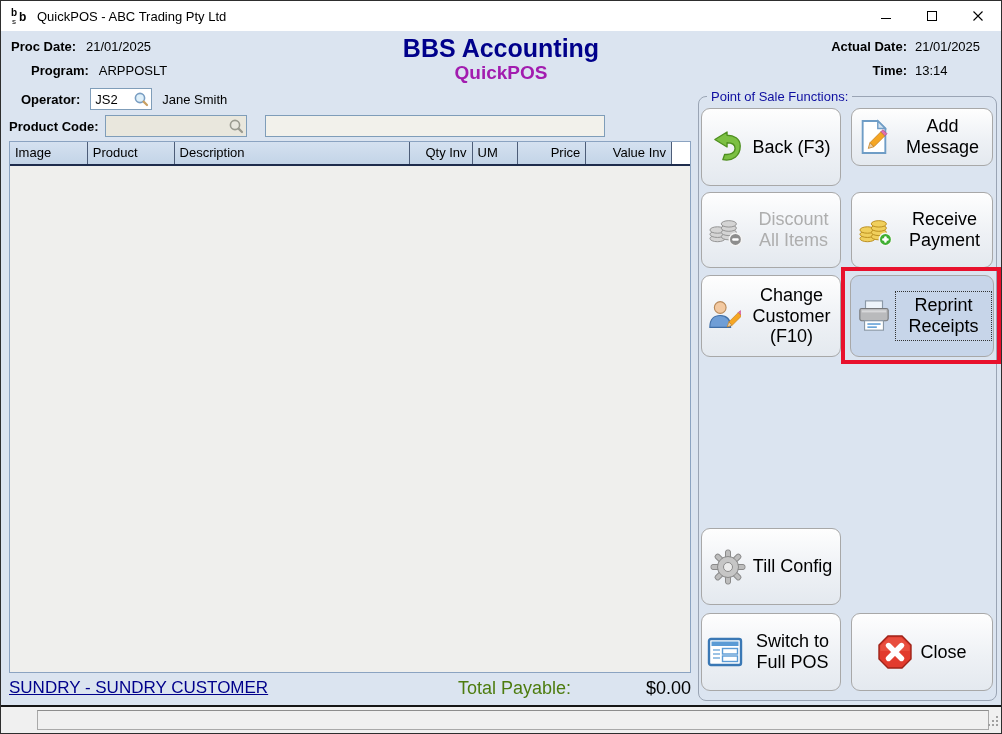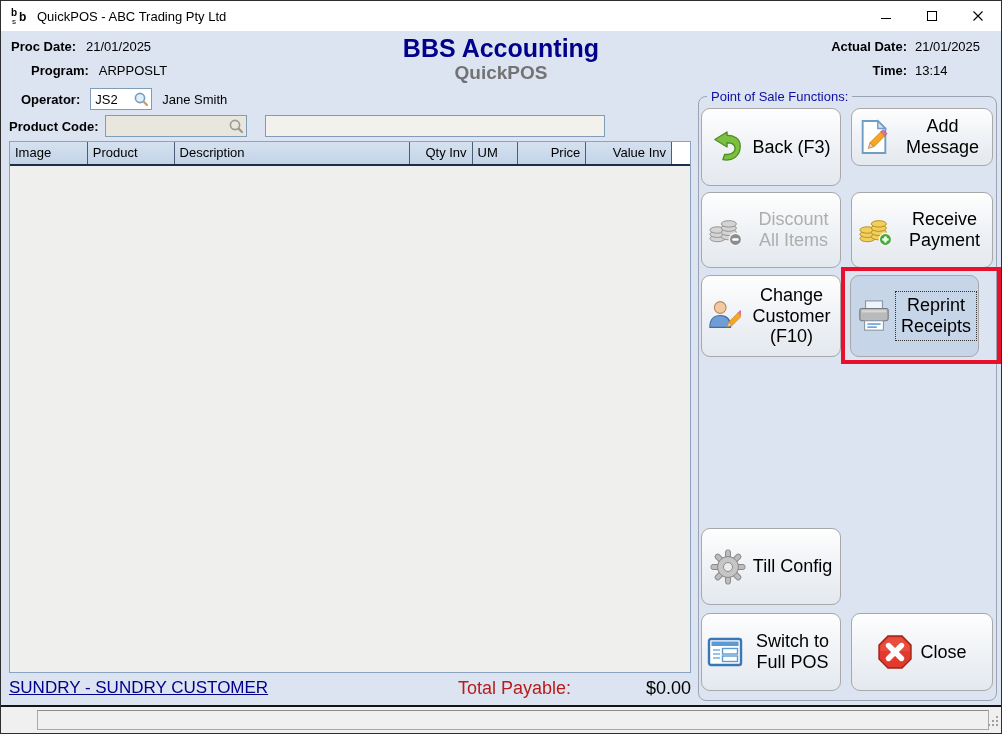--- a/index.html
+++ b/index.html
@@ -20,21 +20,21 @@
   
   .content {
     position:absolute; left:0; top:30px; width:1002px; height:676px;
     background:#dbe4f0; border-bottom:2px solid #121212;
   }
   .lbl { font-weight:bold; font-size:13px; color:#000; }
   .val { font-size:13px; color:#000; }
   .info-row { position:absolute; display:flex; gap:10px; align-items:center; }
   .brand { position:absolute; left:320px; top:4px; width:360px; text-align:center; }
   .brand-title { font-size:25px; font-weight:bold; color:#00008b; line-height:1.1; }
-  .brand-sub { font-size:19px; font-weight:bold; color:#737373; line-height:1.1; }
+  .brand-sub { font-size:19px; font-weight:bold; color:#a21caf; line-height:1.1; }
   .right-info { position:absolute; right:10px; top:8px; }
   .right-info .row { display:flex; justify-content:flex-end; margin-bottom:9px; }
   .right-info .lbl { text-align:right; }
   .right-info .val { width:78px; text-align:left; margin-left:8px; }
   
   .input-box {
     display:flex; align-items:center; border:1px solid #7f9db9; background:#fff; height:22px; padding:0 2px 0 4px;
   }
   .input-box input {
     border:none; outline:none; background:transparent; font-size:13px; width:100%;
@@ -61,21 +61,21 @@
   .th.r { text-align:right; }
   .th.filler { background:#fff; border-right:none; }
   .tbody { flex:1; background:#efefed; }
   .c0{width:78px}.c1{width:87px}.c2{width:236px}.c3{width:63px}.c4{width:46px}.c5{width:68px}.c6{width:86px}.c7{width:18px}
   
   .sale-footer {
     position:absolute; left:8px; top:647px; width:682px; height:26px;
     display:flex; align-items:flex-start;
   }
   .customer-link { font-size:17px; color:#00008b; text-decoration:underline; flex:1; }
-  .total-label { font-size:18px; color:#b91c1c; }
+  .total-label { font-size:18px; color:#4d7c0f; }
   .total-value { font-size:18px; color:#000; width:120px; text-align:right; }
   
   .pos-panel {
     position:absolute; left:697px; top:58px; width:299px; height:612px;
     border:1px solid #9aa4b4; border-radius:8px;
   }
   .pos-panel legend { margin-left:8px; padding:0 4px; font-size:13px; color:#0e0ea0; }
   .pos-btn {
     position:absolute; border:1px solid #a8a8a8; border-radius:9px;
     background:linear-gradient(#fefefe,#eef1f5 55%,#e4e9ef);
@@ -281,21 +281,21 @@
           <g transform="rotate(45 27 25)">
             <rect x="24.5" y="11" width="5" height="3" fill="#e06fae" stroke="#b14b86" stroke-width="0.7"></rect>
             <rect x="24.5" y="14" width="5" height="14" fill="#f5a623" stroke="#c77f1b" stroke-width="0.7"></rect>
             <polygon points="24.5,28 29.5,28 27,33" fill="#ecd0a8" stroke="#c77f1b" stroke-width="0.7"></polygon>
           </g>
         </svg>
       </span>
       <span class="btn-label">Change Customer (F10)</span>
     </div>
 
-    <div class="pos-btn focused" style="left:849px; top:244px; width:129px; height:82px;">
+    <div class="pos-btn focused" style="left:849px; top:244px; width:144px; height:82px;">
       <span class="icon">
         <svg width="36" height="34" viewBox="0 0 38 36">
           <rect x="10" y="2" width="18" height="9" fill="#eef4fa" stroke="#8a98a6" stroke-width="1.2"></rect>
           <rect x="4" y="10" width="30" height="13" rx="2" fill="#b9babc" stroke="#77787a" stroke-width="1.2"></rect>
           <rect x="6" y="12" width="26" height="2.2" fill="#d7d8da"></rect>
           <rect x="9" y="23" width="20" height="10" fill="#fff" stroke="#8a98a6" stroke-width="1.2"></rect>
           <line x1="12" y1="26.5" x2="26" y2="26.5" stroke="#5b9bd5" stroke-width="1.6"></line>
           <line x1="12" y1="29.8" x2="22" y2="29.8" stroke="#5b9bd5" stroke-width="1.6"></line>
         </svg>
       </span>

